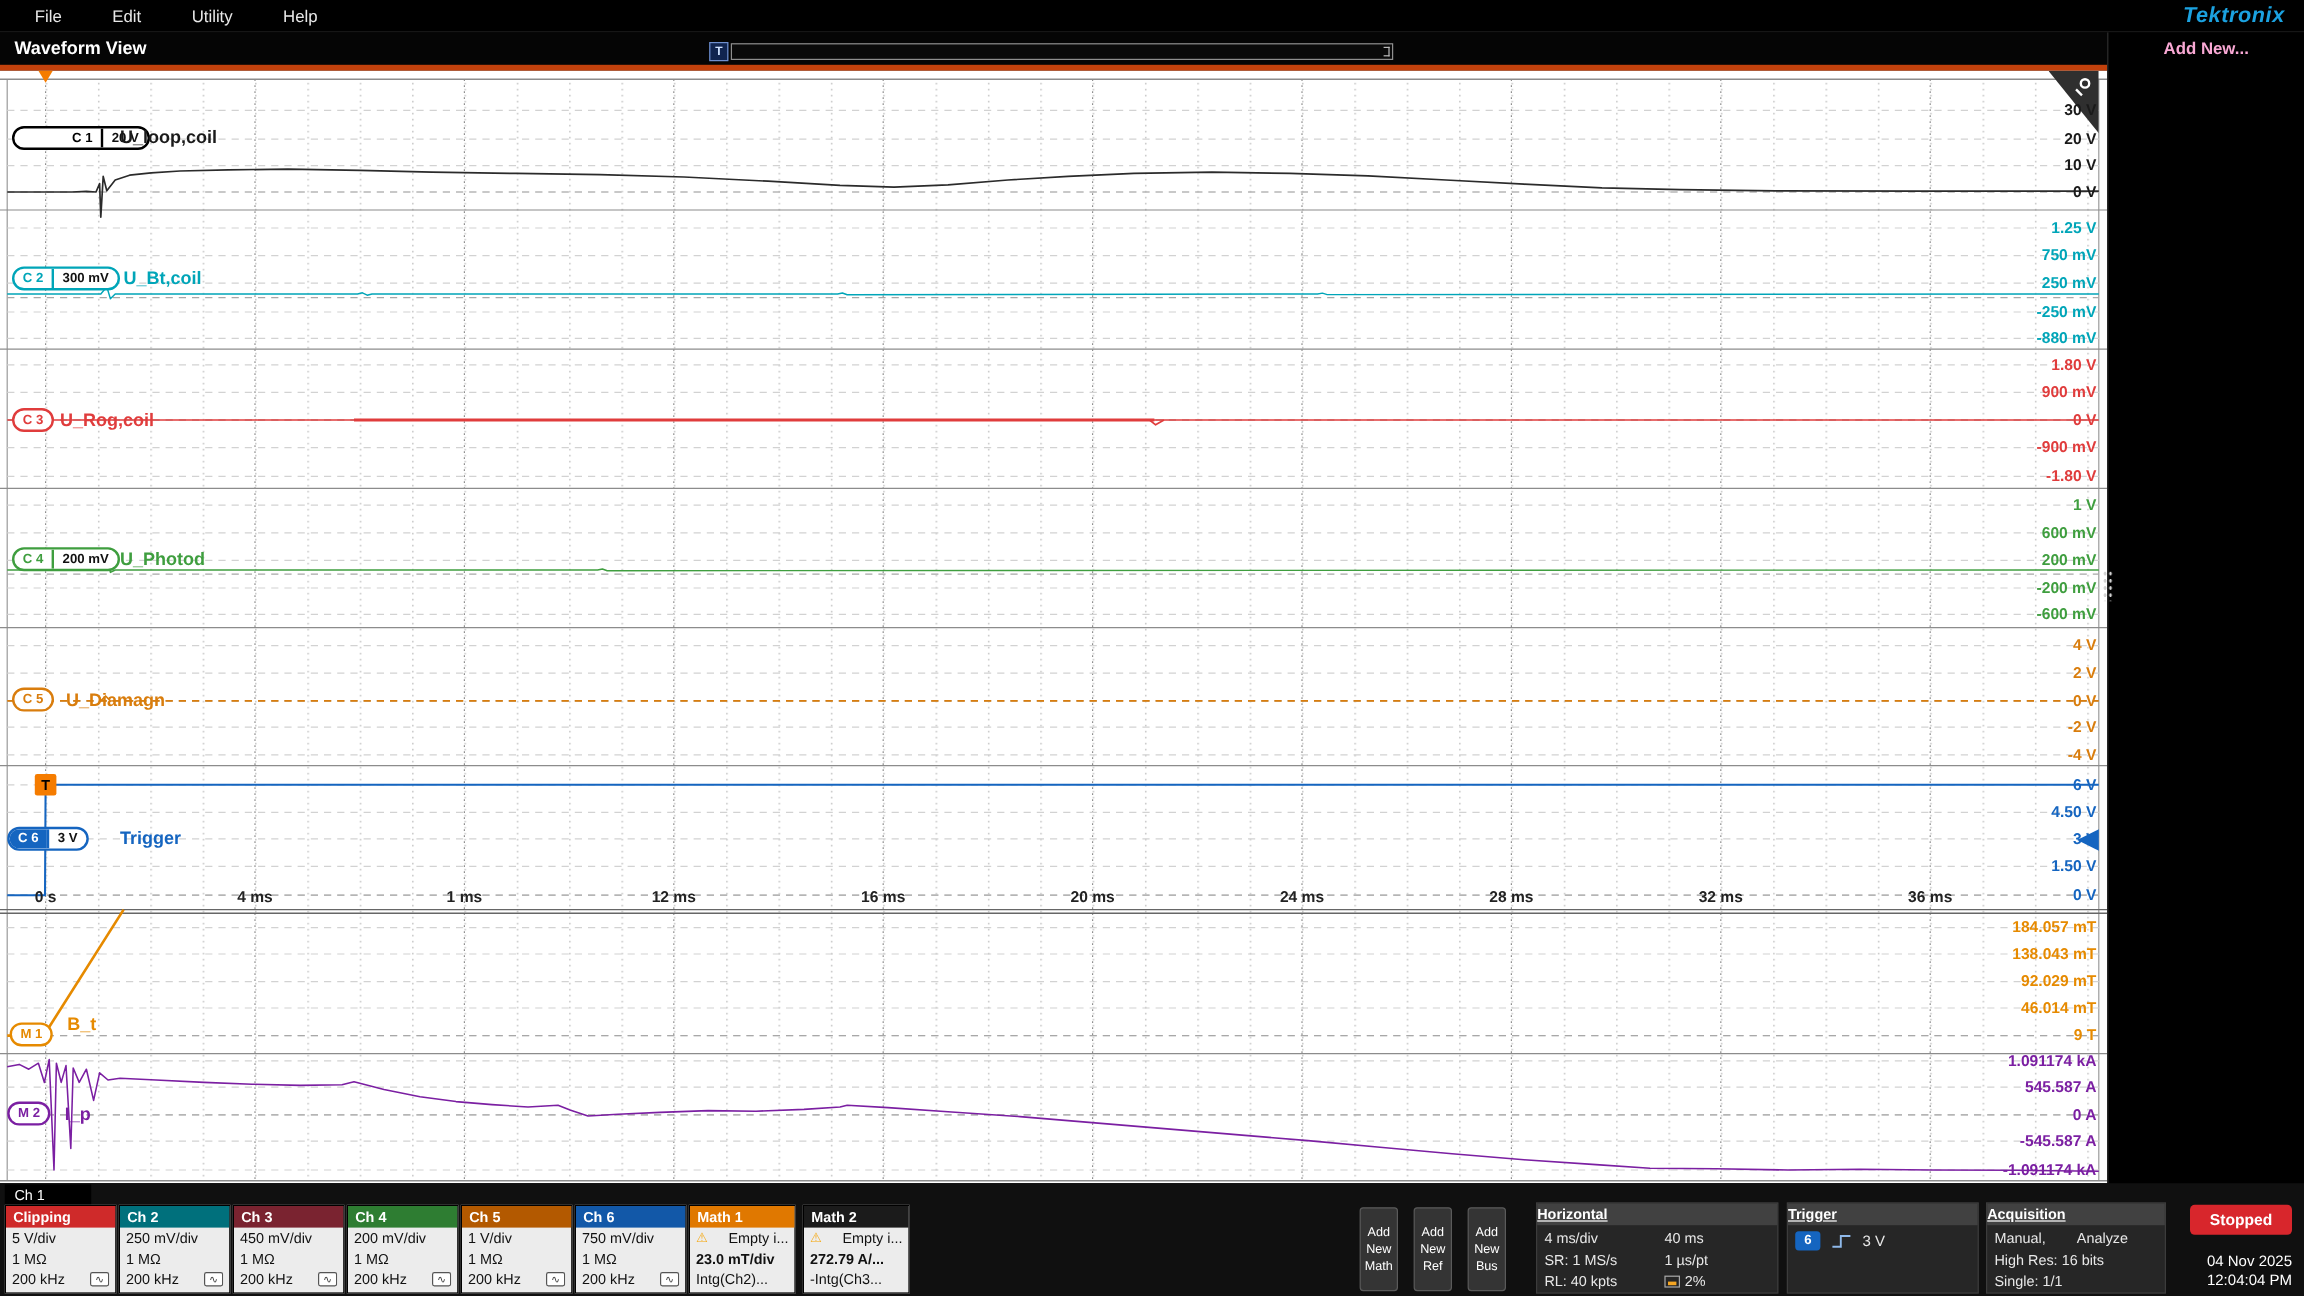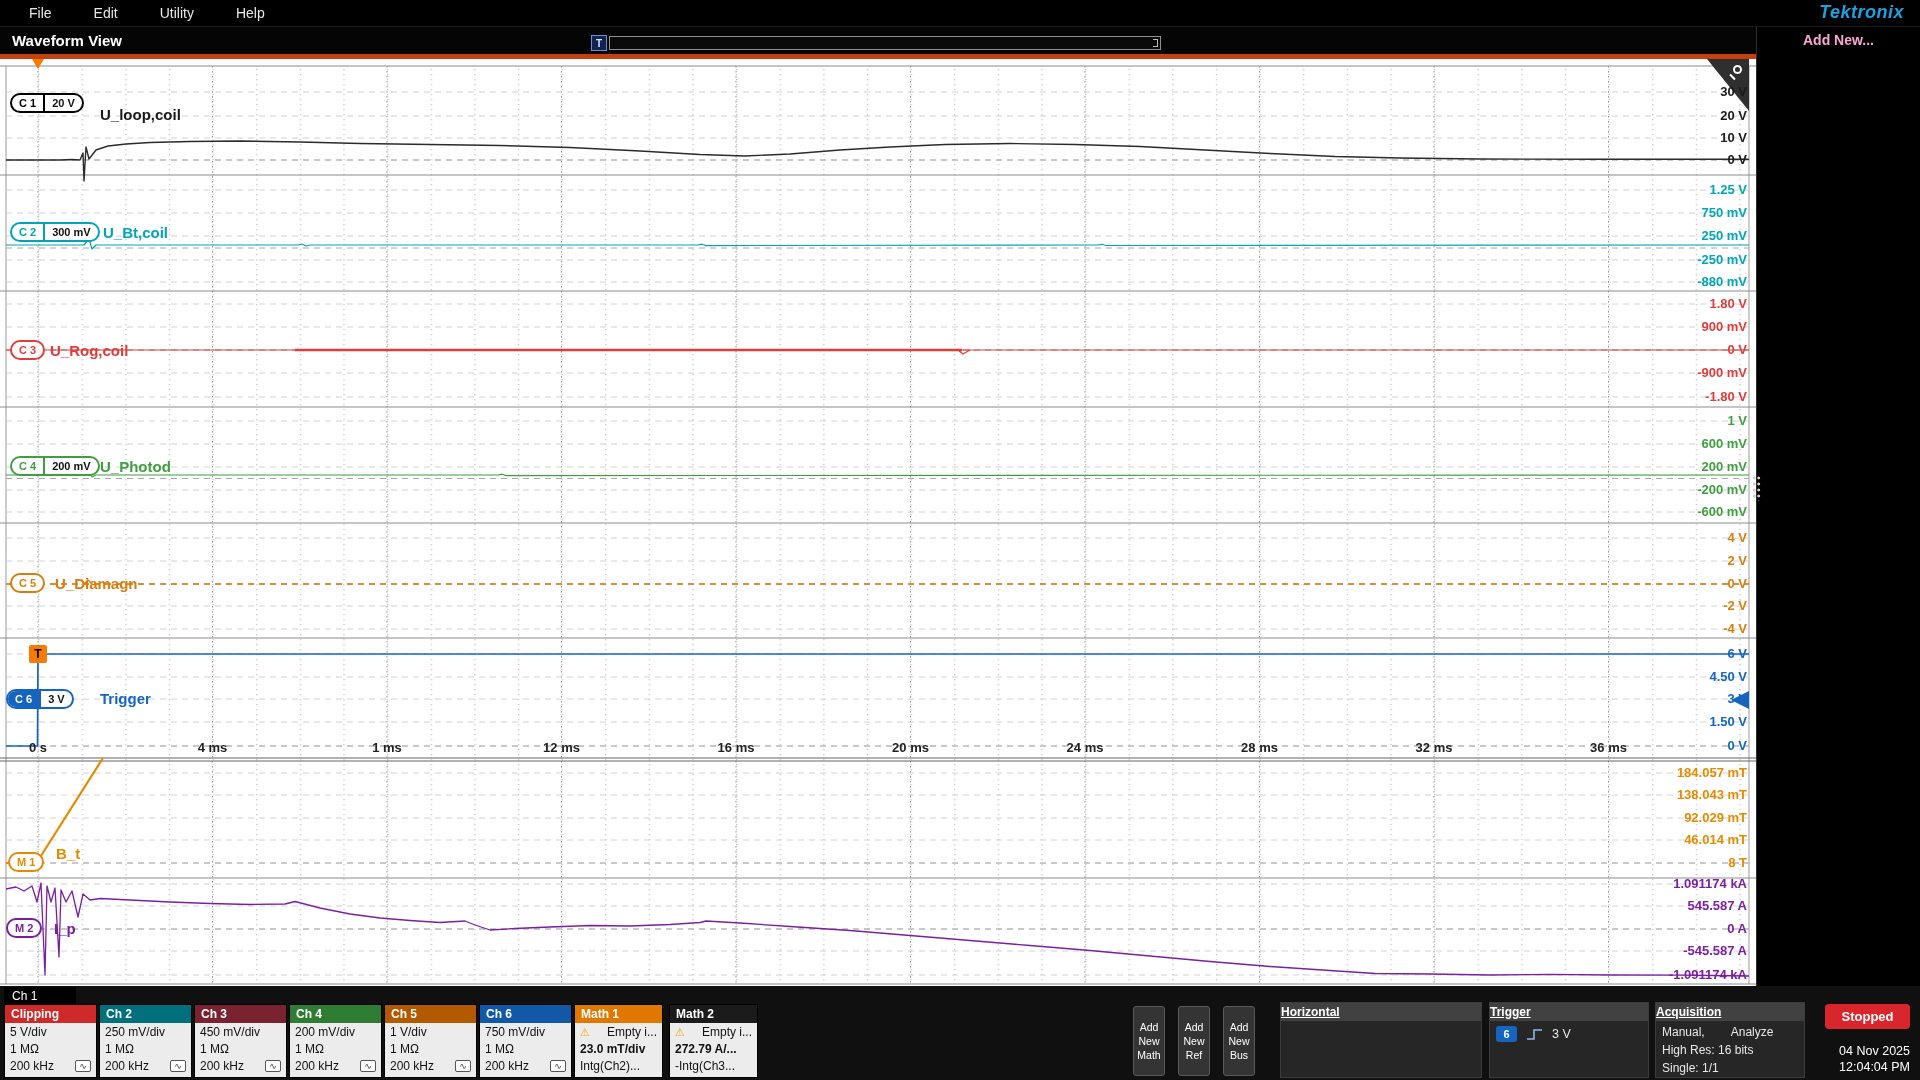--- a/index.html
+++ b/index.html
@@ -196,21 +196,21 @@
         <path d="M6,830 L16,828 L24,832 L32,827 L37,843 L41,824 L45,916 L47,827 L51,843 L55,829 L59,898 L61,831 L66,843 L72,832 L78,858 L83,835 L90,841 L100,839.5 L130,841 L170,843 L210,844.5 L250,845.5 L285,845 L295,842.5 L320,849 L350,855 L380,859 L410,861.5 L440,863.5 L465,862 L475,866 L490,871 L515,869.5 L550,868 L590,866.5 L630,867 L670,865.5 L700,863.5 L706,862 L740,864 L790,867.5 L850,871.5 L910,876.5 L970,881.5 L1030,886.5 L1090,891.5 L1150,897 L1210,902.5 L1270,907.5 L1330,911.5 L1375,914.5 L1430,915 L1490,916 L1550,915.3 L1610,916 L1680,916.2 L1749,917" fill="none" stroke="#7b1fa2" stroke-width="1.3" stroke-linejoin="round"></path>
       </g>
   </svg>
   <div class="lbl-layer" id="lbl-layer">
     <div class="corner">
         <span class="mag"></span>
       </div>
     <div class="top-tri" style="border-top-color: rgb(245, 124, 0);"></div>
     <div class="t-badge" style="background: rgb(245, 124, 0);">T</div>
     <div class="lvl-arrow" style="border-right-color: rgb(21, 101, 192);"></div>
-  <div class="ch-badge" style="left: 10px; top: 34px; border-color: rgb(0, 0, 0);">
+  <div class="ch-badge" style="left: 10px; top: 46px; border-color: rgb(0, 0, 0); padding-left: 41px;">
         <span class="seg" style="color: rgb(0, 0, 0);">C 1</span>
         <span class="seg" style="border-left: 2px solid rgb(0, 0, 0);">20 V</span>
       </div>
       <div class="ch-name" style="left: 100px; top: 47px; color: rgb(26, 26, 26);">U_loop,coil</div>
       <div class="sc-label" style="top: 25px; color: rgb(26, 26, 26);">30 V</div>
       <div class="sc-label" style="top: 49px; color: rgb(26, 26, 26);">20 V</div>
       <div class="sc-label" style="top: 71px; color: rgb(26, 26, 26);">10 V</div>
       <div class="sc-label" style="top: 93px; color: rgb(26, 26, 26);">0 V</div>
       <div class="ch-badge" style="left: 10px; top: 163px; border-color: rgb(0, 165, 184);">
         <span class="seg" style="color: rgb(0, 165, 184);">C 2</span>
@@ -261,21 +261,21 @@
       <div class="sc-label" style="top: 655px; color: rgb(21, 101, 192);">1.50 V</div>
       <div class="sc-label" style="top: 679px; color: rgb(21, 101, 192);">0 V</div>
       <div class="ch-badge" style="left: 8px; top: 793px; border-color: rgb(230, 138, 0);">
         <span class="seg" style="color: rgb(230, 138, 0);">M 1</span>
       </div>
       <div class="ch-name" style="left: 56px; top: 786px; color: rgb(230, 138, 0);">B_t</div>
       <div class="sc-label" style="top: 706px; color: rgb(230, 138, 0);">184.057 mT</div>
       <div class="sc-label" style="top: 728px; color: rgb(230, 138, 0);">138.043 mT</div>
       <div class="sc-label" style="top: 751px; color: rgb(230, 138, 0);">92.029 mT</div>
       <div class="sc-label" style="top: 773px; color: rgb(230, 138, 0);">46.014 mT</div>
-      <div class="sc-label" style="top: 796px; color: rgb(230, 138, 0);">8 T</div>
+      <div class="sc-label" style="top: 796px; color: rgb(230, 138, 0);">9 T</div>
       <div class="ch-badge" style="left: 6px; top: 859px; border-color: rgb(123, 31, 162);">
         <span class="seg" style="color: rgb(123, 31, 162);">M 2</span>
       </div>
       <div class="ch-name" style="left: 54px; top: 861px; color: rgb(123, 31, 162);">I_p</div>
       <div class="sc-label" style="top: 817px; color: rgb(123, 31, 162);">1.091174 kA</div>
       <div class="sc-label" style="top: 839px; color: rgb(123, 31, 162);">545.587 A</div>
       <div class="sc-label" style="top: 862px; color: rgb(123, 31, 162);">0 A</div>
       <div class="sc-label" style="top: 884px; color: rgb(123, 31, 162);">-545.587 A</div>
       <div class="sc-label" style="top: 908px; color: rgb(123, 31, 162);">-1.091174 kA</div>
       <div class="t-label" style="left: 38px; top: 681px;">0 s</div>
@@ -294,20 +294,37 @@
 <div class="sidebar">
   <div class="sb-title">Add New...</div>
   <div class="sb-handle"></div>
 </div>
 
 <div class="bottom" id="bottom">
   <div class="ch1-tab">Ch 1</div>
 
   <div class="panel" style="left:1280px;width:202px;">
     <div class="panel-h">Horizontal</div>
+    <div class="panel-b">
+      <div class="ph-row">
+        <span>4 ms/div</span>
+        <span>40 ms</span>
+      </div>
+      <div class="ph-row">
+        <span>SR: 1 MS/s</span>
+        <span>1 µs/pt</span>
+      </div>
+      <div class="ph-row">
+        <span>RL: 40 kpts</span>
+        <span class="withic">
+            <i class="rv-ic"></i>
+            <span>2%</span>
+          </span>
+      </div>
+    </div>
   </div>
 
   <div class="panel" style="left:1489px;width:160px;">
     <div class="panel-h">Trigger</div>
     <div class="panel-b">
       <div class="trg-row">
         <span class="tsrc">6</span>
         <svg width="17" height="15">
           <polyline points="1,12 8,12 8,3 16,3" fill="none" stroke="#8fb9ea" stroke-width="1.6"></polyline>
         </svg>

